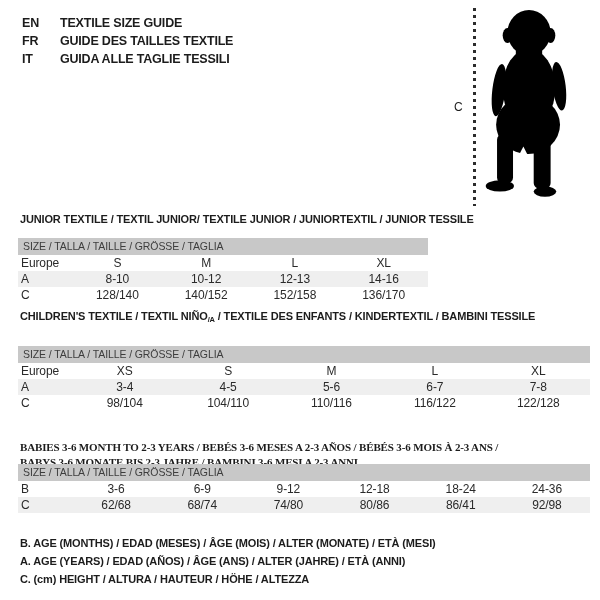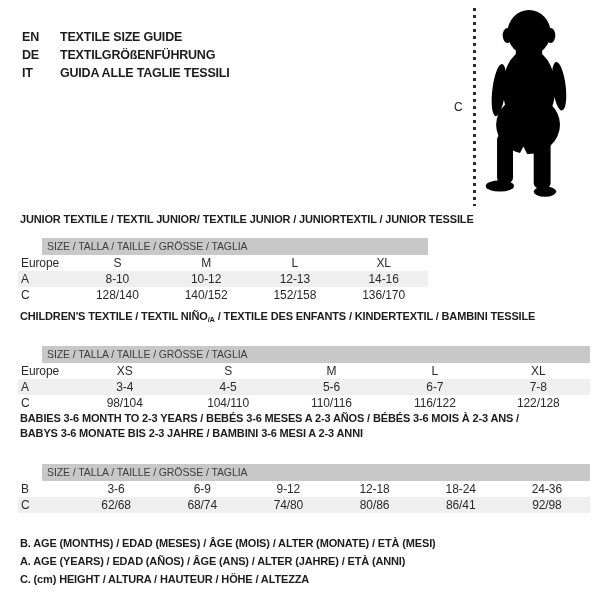--- a/index.html
+++ b/index.html
@@ -3,62 +3,62 @@
 <meta charset="utf-8">
 <style>
   html,body{margin:0;padding:0;}
   body{
     width:600px;height:600px;position:relative;overflow:hidden;
     background:#ffffff;color:#1c1c1c;
     font-family:"Liberation Sans",sans-serif;
     -webkit-font-smoothing:antialiased;
   }
   
-  .languages{position:absolute;left:22px;top:14px;margin-top:14px;}
+  .languages{position:absolute;left:22px;top:14px;}
   .lang-row{display:flex;font-weight:bold;font-size:12.5px;line-height:18px;letter-spacing:-0.2px;}
   .lang-code{width:38px;flex:0 0 38px;}
   
   .figure{position:absolute;left:440px;top:0;width:160px;height:215px;}
   .dash-line{position:absolute;left:33px;top:8px;width:3px;height:198px;
     background:repeating-linear-gradient(#2c2c2c 0 3px,transparent 3px 7px);}
   .height-c{position:absolute;left:14px;top:100px;font-size:12px;color:#1c1c1c;}
   .baby-svg{position:absolute;left:42px;top:4px;}
   
   .sec-heading{position:absolute;left:20px;font-weight:bold;font-size:11px;
     letter-spacing:-0.15px;line-height:15px;white-space:nowrap;}
   .h1{top:212px;}
   .h2{top:309px;}
-  .h3{top:411px;}
+  .h3{top:440px;font-family:Liberation Serif, serif;}
   .subscript{font-size:7.5px;position:relative;top:2px;}
   
   .table-block{position:absolute;left:18px;}
   .tb1{top:238px;width:410px;}
   .tb2{top:346px;width:572px;}
   .tb3{top:464px;width:572px;}
   .size-bar{height:17px;line-height:17px;background:#c8c8c8;color:#3d3d3d;
-    font-size:10.5px;padding-left:5px;letter-spacing:-0.1px;box-sizing:border-box;margin-left:24px;}
+    font-size:10.5px;padding-left:5px;letter-spacing:-0.1px;box-sizing:border-box;}
   table{border-collapse:collapse;table-layout:fixed;width:100%;}
   td{height:16px;padding:0;font-size:12px;text-align:center;letter-spacing:-0.1px;color:#2a2a2a;}
   td.label-col{width:52px;text-align:left;padding-left:3px;}
   tbody tr:nth-child(even){background:#efefef;}
   
   .legend{position:absolute;left:20px;top:534px;}
   .legend-line{font-weight:bold;font-size:11px;line-height:18px;letter-spacing:-0.15px;white-space:nowrap;}
 </style>
 </head>
 <body>
 
 <div class="languages">
     <div class="lang-row">
       <span class="lang-code">EN</span>
       <span class="lang-label">TEXTILE SIZE GUIDE</span>
     </div>
     <div class="lang-row">
-      <span class="lang-code">DE</span>
-      <span class="lang-label">TEXTILGRÖßENFÜHRUNG</span>
+      <span class="lang-code">FR</span>
+      <span class="lang-label">GUIDE DES TAILLES TEXTILE</span>
     </div>
     <div class="lang-row">
       <span class="lang-code">IT</span>
       <span class="lang-label">GUIDA ALLE TAGLIE TESSILI</span>
     </div>
   </div>
 
 <div class="figure">
   <div class="dash-line"></div>
   <div class="height-c">C</div>

